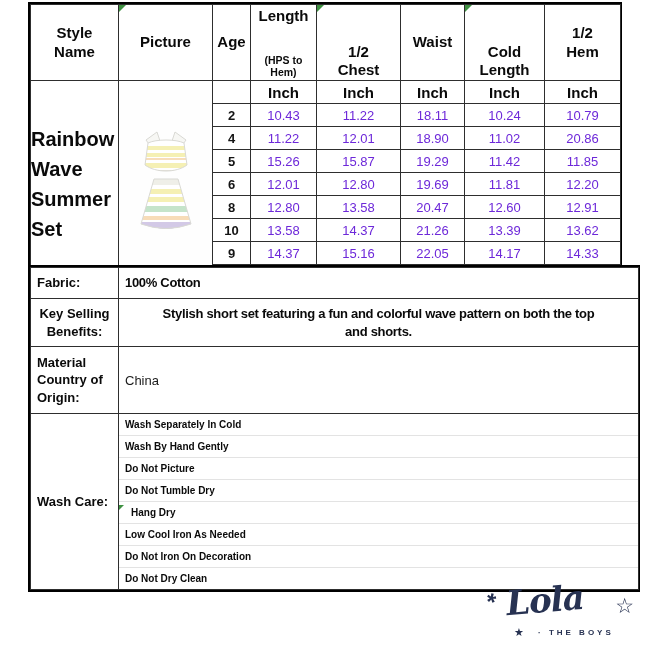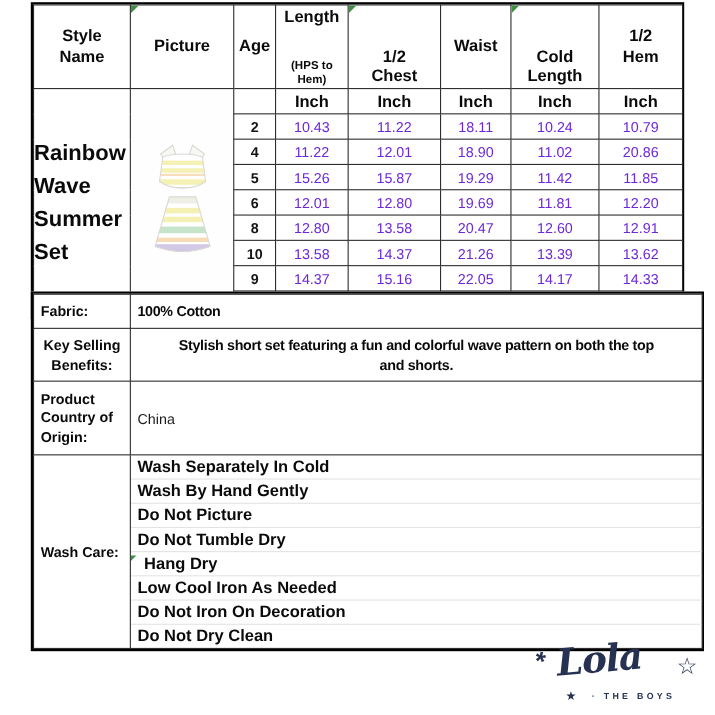--- a/index.html
+++ b/index.html
@@ -39,21 +39,21 @@
   .lbl { font-weight:bold; font-size:13px; line-height:1.35; color:#0a0a0a; }
   .val-bold { font-weight:bold; font-size:13px; letter-spacing:-0.3px; line-height:1.35; color:#0a0a0a; }
   .val-plain { font-weight:normal; font-size:13px; color:#1a1a1a; }
   tr.r-fabric td { height:26px; }
   tr.r-benefits td { height:43px;text-align:center; }
   tr.r-material td { height:62px; }
   tr.r-product td { height:62px; }
   .washcell { padding:0 !important; vertical-align:top !important; }
   .wash-item {
     position:relative; height:21px; line-height:21px; padding-left:6px;
-    border-bottom:1px solid #e3e3e3; font-weight:bold; font-size:15px; color:#0a0a0a;
+    border-bottom:1px solid #e3e3e3; font-weight:bold; font-size:10px; color:#0a0a0a;
     box-sizing:content-box;
   }
   .wash-item:last-child { border-bottom:none; }
   .wash-item.indent { padding-left:12px; }
   .wash-arrow {
     position:absolute; left:0; top:3px; width:0; height:0;
     border-top:5px solid #3f9142; border-right:5px solid transparent;
   }
   
   #logo { position:absolute; left:482px; top:588px; width:158px; height:58px; color:#273252; }
@@ -236,22 +236,22 @@
         <tr class="r-fabric">
           <td class="lbl">Fabric:</td>
           <td class="val-bold">100% Cotton</td>
         </tr>
         <tr class="r-benefits">
           <td class="lbl pre">Key Selling
 Benefits:</td>
           <td class="val-bold pre">Stylish short set featuring a fun and colorful wave pattern on both the top
 and shorts.</td>
         </tr>
-        <tr class="r-product">
-          <td class="lbl pre">Product
+        <tr class="r-material">
+          <td class="lbl pre">Material
 Country of
 Origin:</td>
           <td class="val-plain">China</td>
         </tr>
         <tr>
           <td class="lbl">Wash Care:</td>
           <td class="washcell">
               <div id="wash-list">
                 <div class="wash-item">Wash Separately In Cold</div>
                 <div class="wash-item">Wash By Hand Gently</div>

